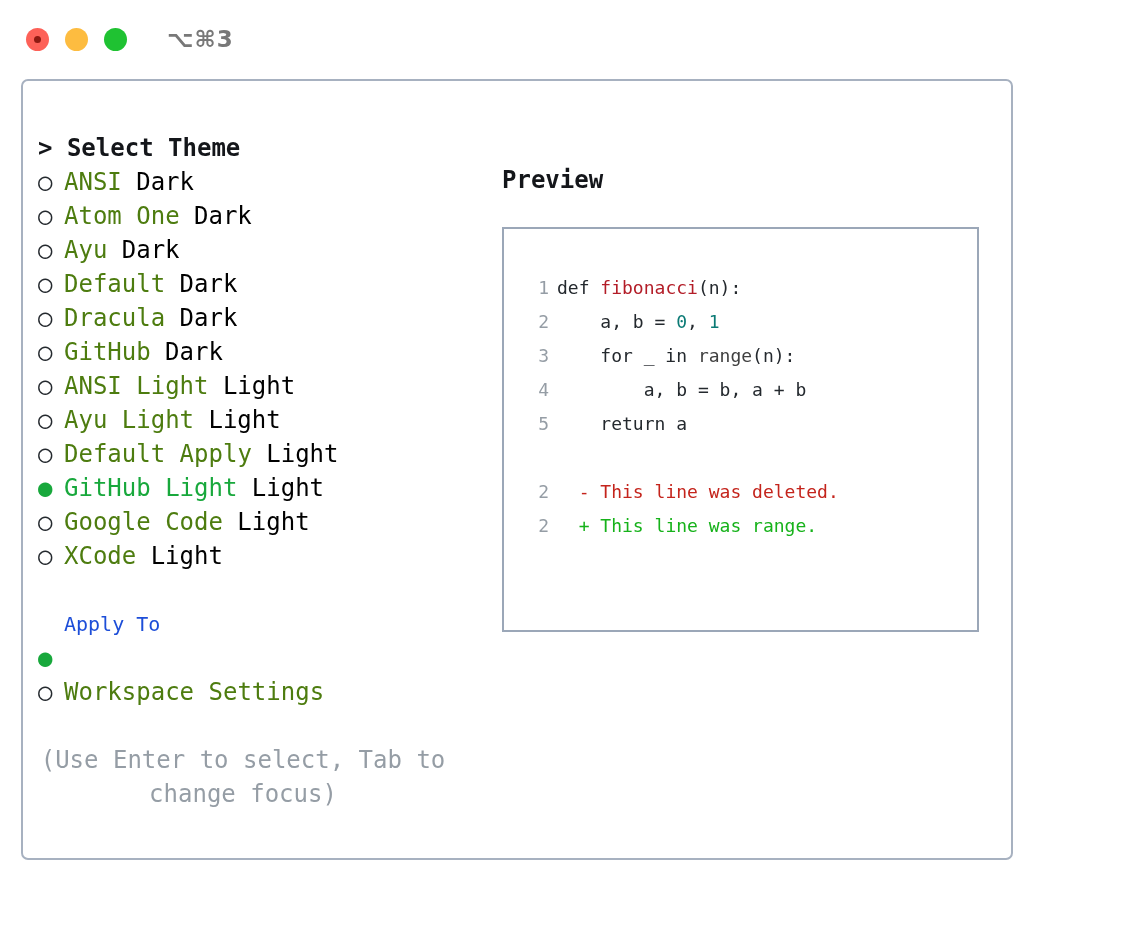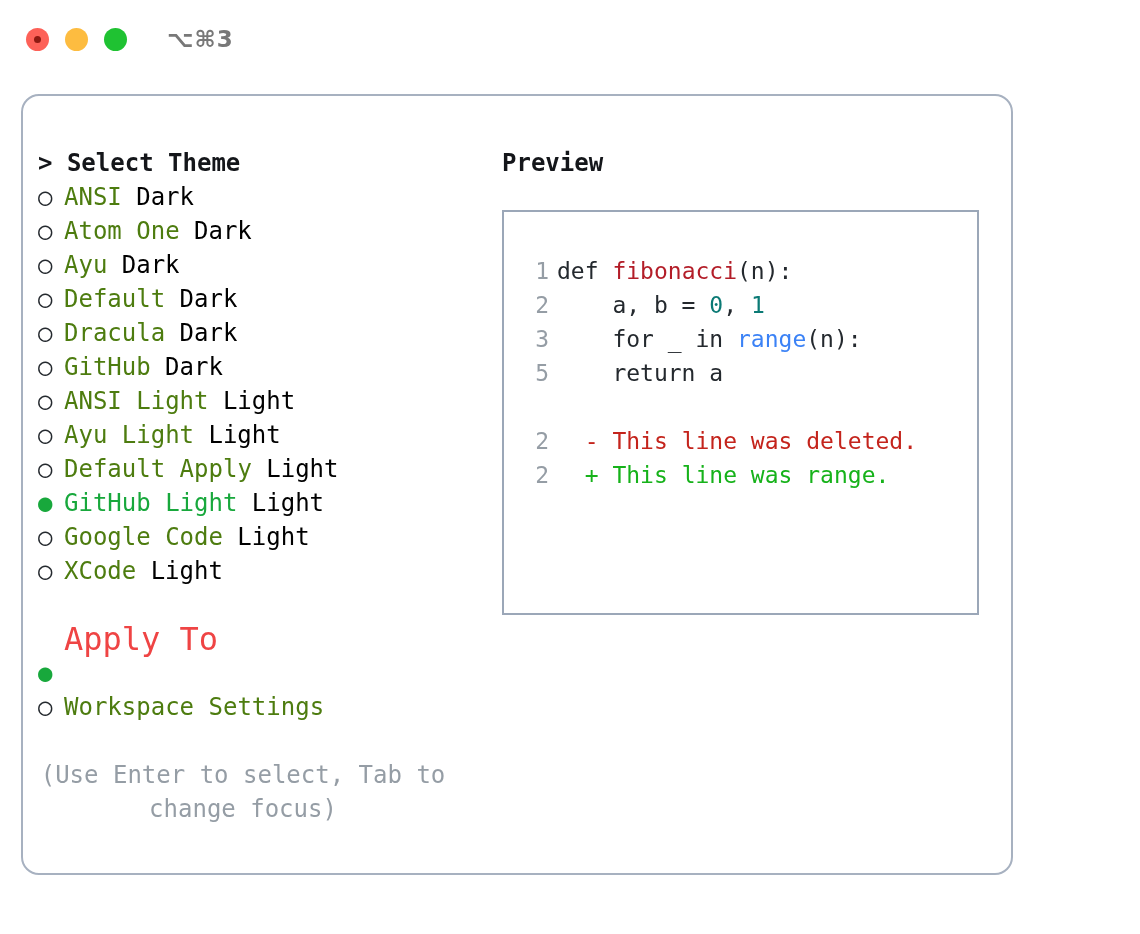--- a/index.html
+++ b/index.html
@@ -66,26 +66,26 @@
     font-size: 23px;
     font-weight: 700;
     color: #787878;
     letter-spacing: 1px;
   }
 
   
   .panel {
     position: absolute;
     left: 21px;
-    top: 94px;
+    top: 79px;
     width: 992px;
     height: 781px;
     box-sizing: border-box;
     border: 2px solid #A7B1C0;
-    border-radius: 18px;
+    border-radius: 7px;
     background: #ffffff;
   }
 
   .panel-inner {
     position: relative;
     width: 100%;
     height: 100%;
   }
 
   
@@ -123,22 +123,22 @@
   .opt-label { color: #4d7c0f; }
   .opt-row.selected .opt-label { color: #18A83C; text-align: center; }
   .opt-tag {
     color: #000000;
     margin-left: 0.6em;
   }
 
   .group-gap { height: 34px; }
 
   .subsection-header {
-    font-size: 32px;
-    color: #ef4444;
+    font-size: 20px;
+    color: #1d4ed8;
     line-height: 34px;
     padding-left: 26px;
     white-space: pre;
   }
 
   .hint {
     margin-top: 34px;
     font-size: 24px;
     line-height: 34px;
     color: #959DA5;
@@ -152,47 +152,48 @@
     position: absolute;
     left: 479px;
     top: 50px;
     width: 490px;
   }
   .preview-title {
     font-size: 24px;
     font-weight: 700;
     color: #14161A;
     line-height: 34px;
+    margin-top: 32px;
   }
   .preview-box {
     margin-top: 30px;
     width: 477px;
     height: 405px;
     box-sizing: border-box;
     border: 2px solid #9BA7B8;
     background: #ffffff;
     padding: 42px 0 0 19px;
   }
   .code-line {
-    font-size: 23px;
+    font-size: 18px;
     line-height: 34px;
     white-space: pre;
     color: #24292E;
   }
   .ln {
     display: inline-block;
     width: 26px;
     text-align: right;
     color: #959DA5;
     margin-right: 8px;
   }
   .blank-line { height: 34px; }
   .tok-fn  { color: #B31D28; }
   .tok-num { color: #0B7A75; }
-  .tok-builtin { color: #3b82f6; }
+  .tok-builtin { color: #404040; }
   .tok-plain { color: #24292E; }
 
   .diff-ctx { color: #6A737D; }
   .diff-del { color: #C4241C; }
   .diff-add { color: #16B21A; }
 </style>
 </head>
 <body>
 
 <div class="window">
@@ -241,20 +242,21 @@
       </div>
 
       <div class="right-col">
         <div class="preview-title">Preview</div>
 
         <div class="preview-box">
           <div id="code-block">
               <div class="code-line"><span class="ln">1</span><span class="tok-plain">def </span><span class="tok-fn">fibonacci</span><span class="tok-plain">(n):</span></div>
               <div class="code-line"><span class="ln">2</span><span class="tok-plain">    a, b = </span><span class="tok-num">0</span><span class="tok-plain">, </span><span class="tok-num">1</span></div>
               <div class="code-line"><span class="ln">3</span><span class="tok-plain">    for _ in </span><span class="tok-builtin">range</span><span class="tok-plain">(n):</span></div>
+              <div class="code-line"><span class="ln">4</span><span class="tok-plain">        a, b = b, a + b</span></div>
               <div class="code-line"><span class="ln">5</span><span class="tok-plain">    return a</span></div>
             </div>
           <div class="blank-line"></div>
           <div id="diff-block">
               <div class="code-line"><span class="ln">2</span><span class="diff-del">  - </span><span class="diff-del">This line was deleted.</span></div>
               <div class="code-line"><span class="ln">2</span><span class="diff-add">  + </span><span class="diff-add">This line was range.</span></div>
             </div>
         </div>
       </div>
 

